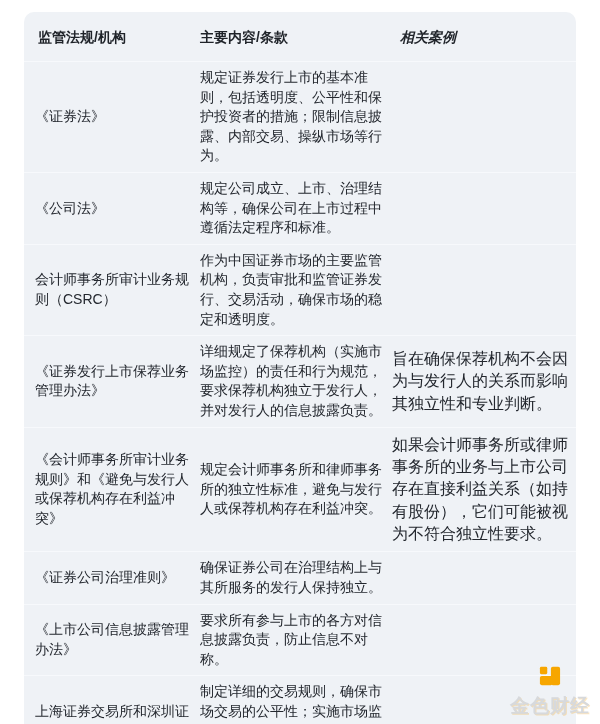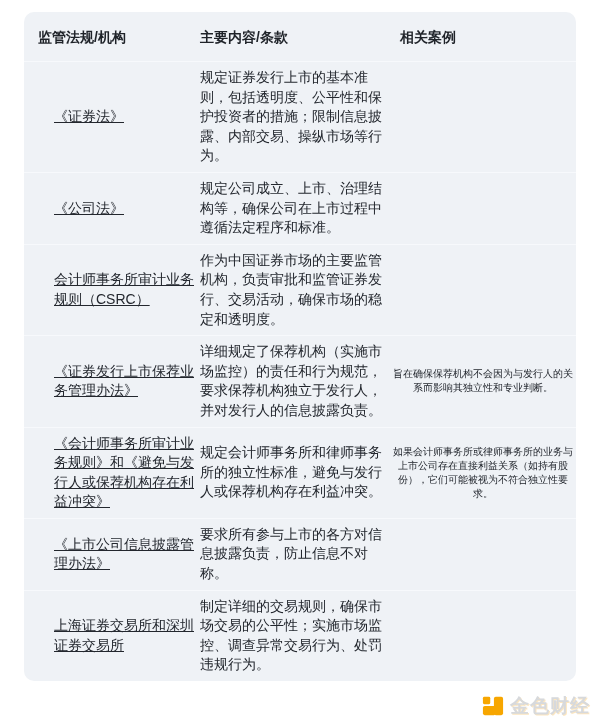--- a/index.html
+++ b/index.html
@@ -40,43 +40,44 @@
     text-align: left;
     font-size: 14px;
     font-weight: 700;
     color: #1f2329;
     padding: 15px 0 14px 0;
     line-height: 20px;
     vertical-align: middle;
   }
   thead th.h1 { padding-left: 14px; }
   thead th.h2 { padding-left: 4px; }
-  thead th.h3 { padding-left: 12px; }
+  thead th.h3 { padding-left: 12px; font-style: italic; }
   tbody td {
     border-top: 1px solid #f7f9fc;
     vertical-align: middle;
     font-size: 14px;
     line-height: 1.4;
     color: #23272e;
     padding-top: 6px;
     padding-bottom: 6px;
     word-break: break-all;
     margin-top: 48px;
   }
-  tbody td.c1 { padding-left: 30px; padding-right: 2px; text-decoration: underline; }
+  tbody td.c1 { padding-left: 11px; padding-right: 2px; }
   tbody td.c2 { padding-left: 4px;  padding-right: 6px; }
-  tbody td.c3 { padding-left: 4px;  padding-right: 2px; font-size: 10px; text-align: center; }
+  tbody td.c3 { padding-left: 4px;  padding-right: 2px; font-size: 16px; }
   .watermark {
     position: absolute;
     right: 10px;
     bottom: 5px;
     display: flex;
     align-items: center;
     gap: 6px;
     pointer-events: none;
+    flex-direction: column;
   }
   .wm-icon { display: inline-flex; width: 22px; height: 22px; }
   .wm-text {
     font-size: 19px;
     font-weight: 700;
     letter-spacing: 1px;
     color: #d7d9dc;
     text-shadow: 1px 1px 0 rgba(243, 165, 28, 0.28);
     white-space: nowrap;
   }
@@ -125,20 +126,25 @@
             <td class="c2">详细规定了保荐机构（实施市场监控）的责任和行为规范，要求保荐机构独立于发行人，并对发行人的信息披露负责。</td>
             <td class="c3">旨在确保保荐机构不会因为与发行人的关系而影响其独立性和专业判断。</td>
           </tr>
 
           <tr>
             <td class="c1">《会计师事务所审计业务规则》和《避免与发行人或保荐机构存在利益冲突》</td>
             <td class="c2">规定会计师事务所和律师事务所的独立性标准，避免与发行人或保荐机构存在利益冲突。</td>
             <td class="c3">如果会计师事务所或律师事务所的业务与上市公司存在直接利益关系（如持有股份），它们可能被视为不符合独立性要求。</td>
           </tr>
 
+          <tr>
+            <td class="c1">《证券公司治理准则》</td>
+            <td class="c2">确保证券公司在治理结构上与其所服务的发行人保持独立。</td>
+            <td class="c3"></td>
+          </tr>
 
           <tr>
             <td class="c1">《上市公司信息披露管理办法》</td>
             <td class="c2">要求所有参与上市的各方对信息披露负责，防止信息不对称。</td>
             <td class="c3"></td>
           </tr>
 
           <tr>
             <td class="c1">上海证券交易所和深圳证券交易所</td>
             <td class="c2">制定详细的交易规则，确保市场交易的公平性；实施市场监控、调查异常交易行为、处罚违规行为。</td>

